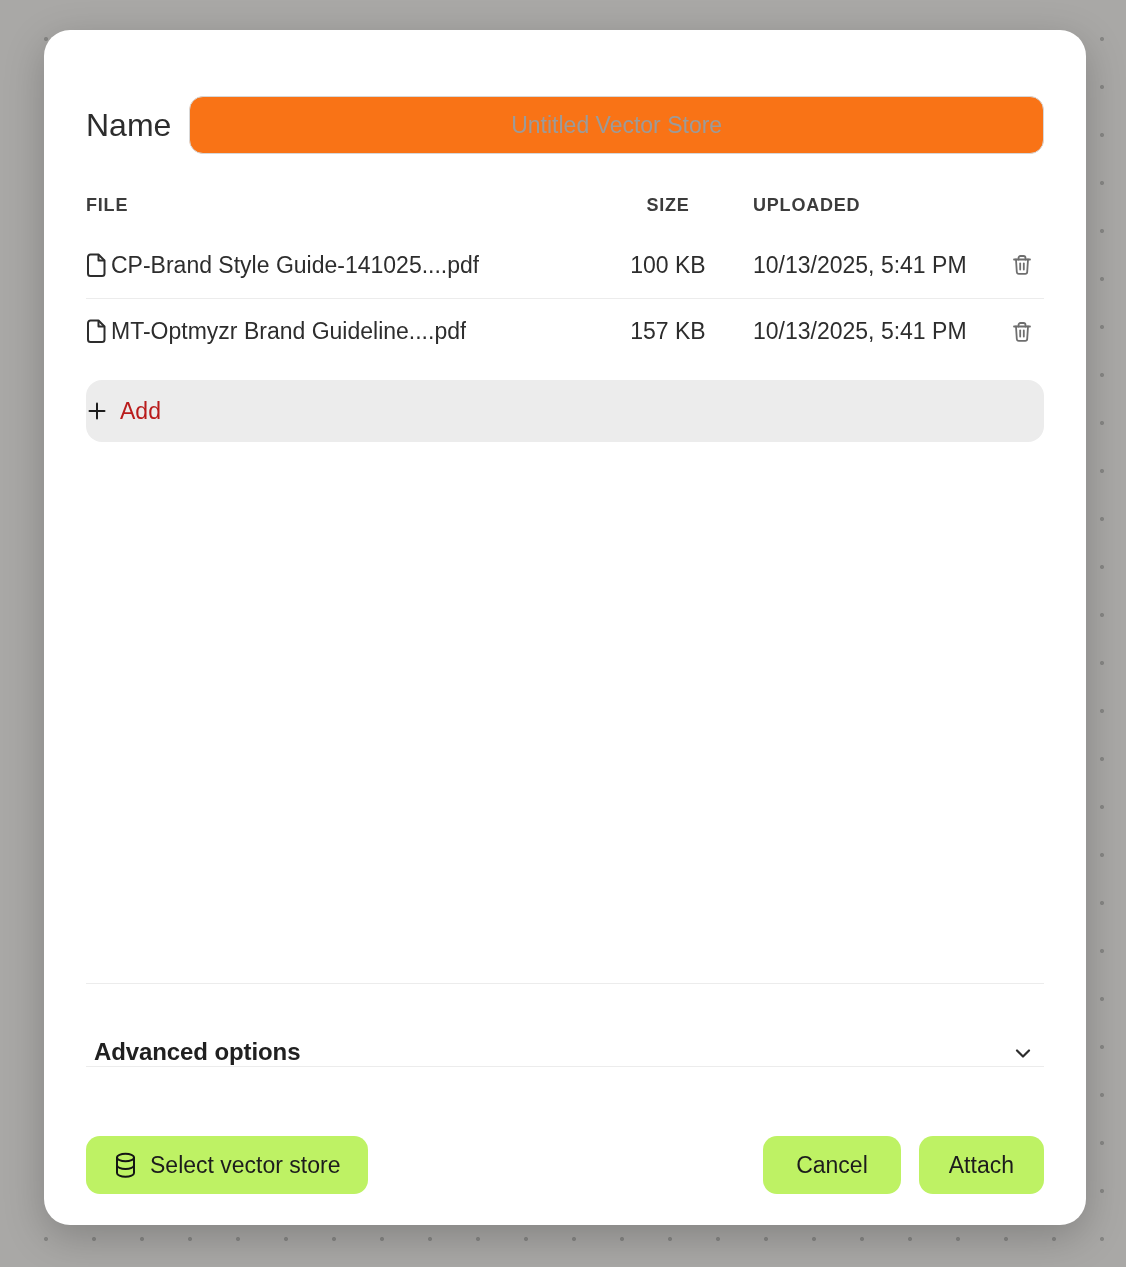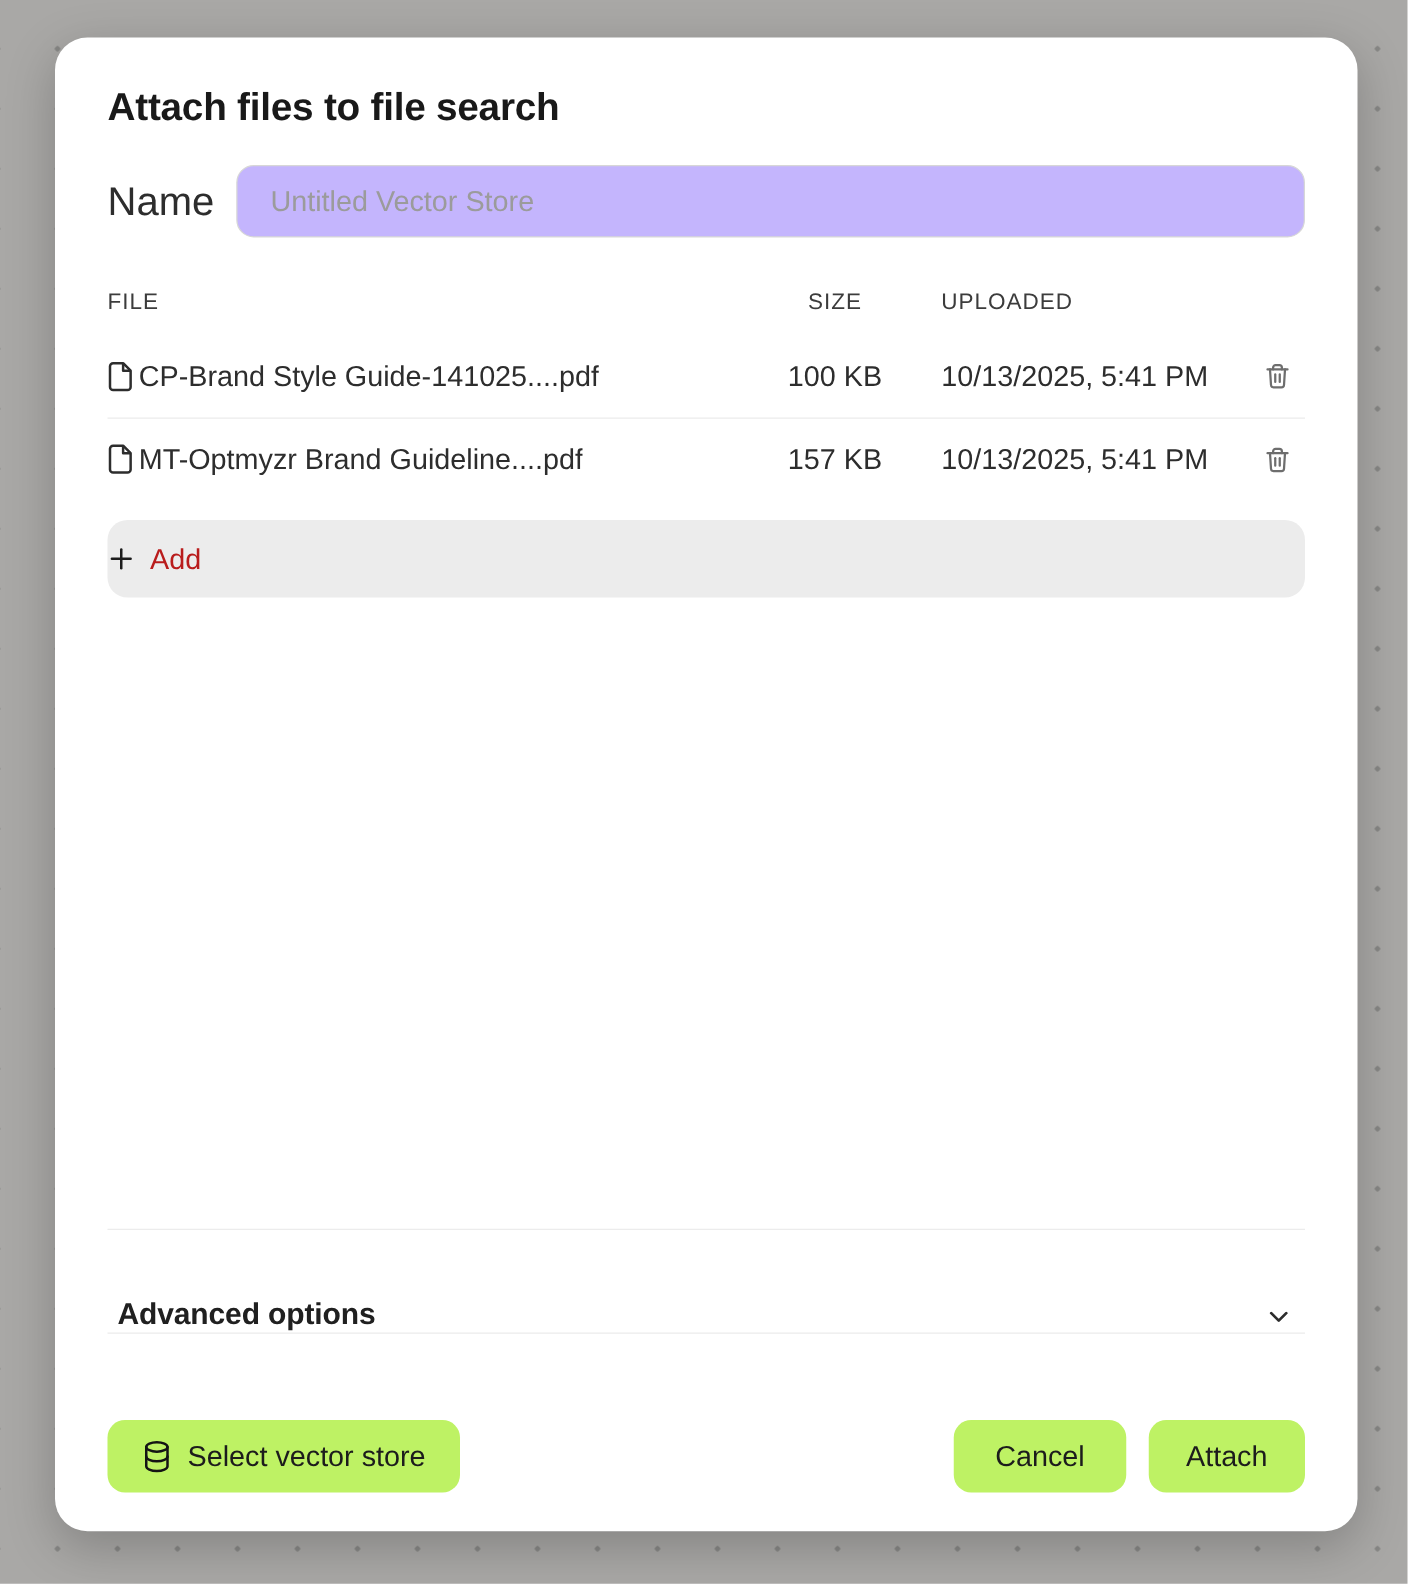--- a/index.html
+++ b/index.html
@@ -44,32 +44,33 @@
   .name-input {
     flex: 1;
     height: 58px;
     border: 1px solid #d7d7d7;
     border-radius: 14px;
     padding: 0 26px;
     font-size: 23px;
     font-family: "Liberation Sans", "DejaVu Sans", sans-serif;
     color: #2d2d2d;
     outline: none;
-    background: #c4b5fd;
+    background: #f97316;
+    text-align: center;
   }
   .name-input::placeholder { color: #9b9b9b; }
   .file-table { margin-top: 38px; }
   .table-grid {
     display: grid;
     grid-template-columns: minmax(0,1fr) 120px 272px 44px;
     align-items: center;
   }
   .table-header {
     font-size: 18px;
-    font-weight: 400;
+    font-weight: 700;
     letter-spacing: 0.8px;
     color: #3c3c3c;
     height: 26px;
     margin-bottom: 14px;
   }
   .col-size { text-align: center; }
   .col-uploaded { padding-left: 25px; }
   .table-row {
     height: 66px;
     font-size: 23px;
@@ -156,21 +157,20 @@
   .footer-right { display: flex; gap: 18px; }
   .btn-cancel { padding: 0 33px; }
   .btn-attach { padding: 0 30px; }
   svg { display: block; }
 </style>
 </head>
 <body>
 
 <div class="modal">
 
-  <h1 class="dialog-title">Attach files to file search</h1>
 
   <div class="name-row">
     <label class="name-label">Name</label>
     <input class="name-input" type="text" placeholder="Untitled Vector Store" style="">
   </div>
 
   <div class="file-table">
 
     <div class="table-grid table-header">
       <div class="col-file">FILE</div>

